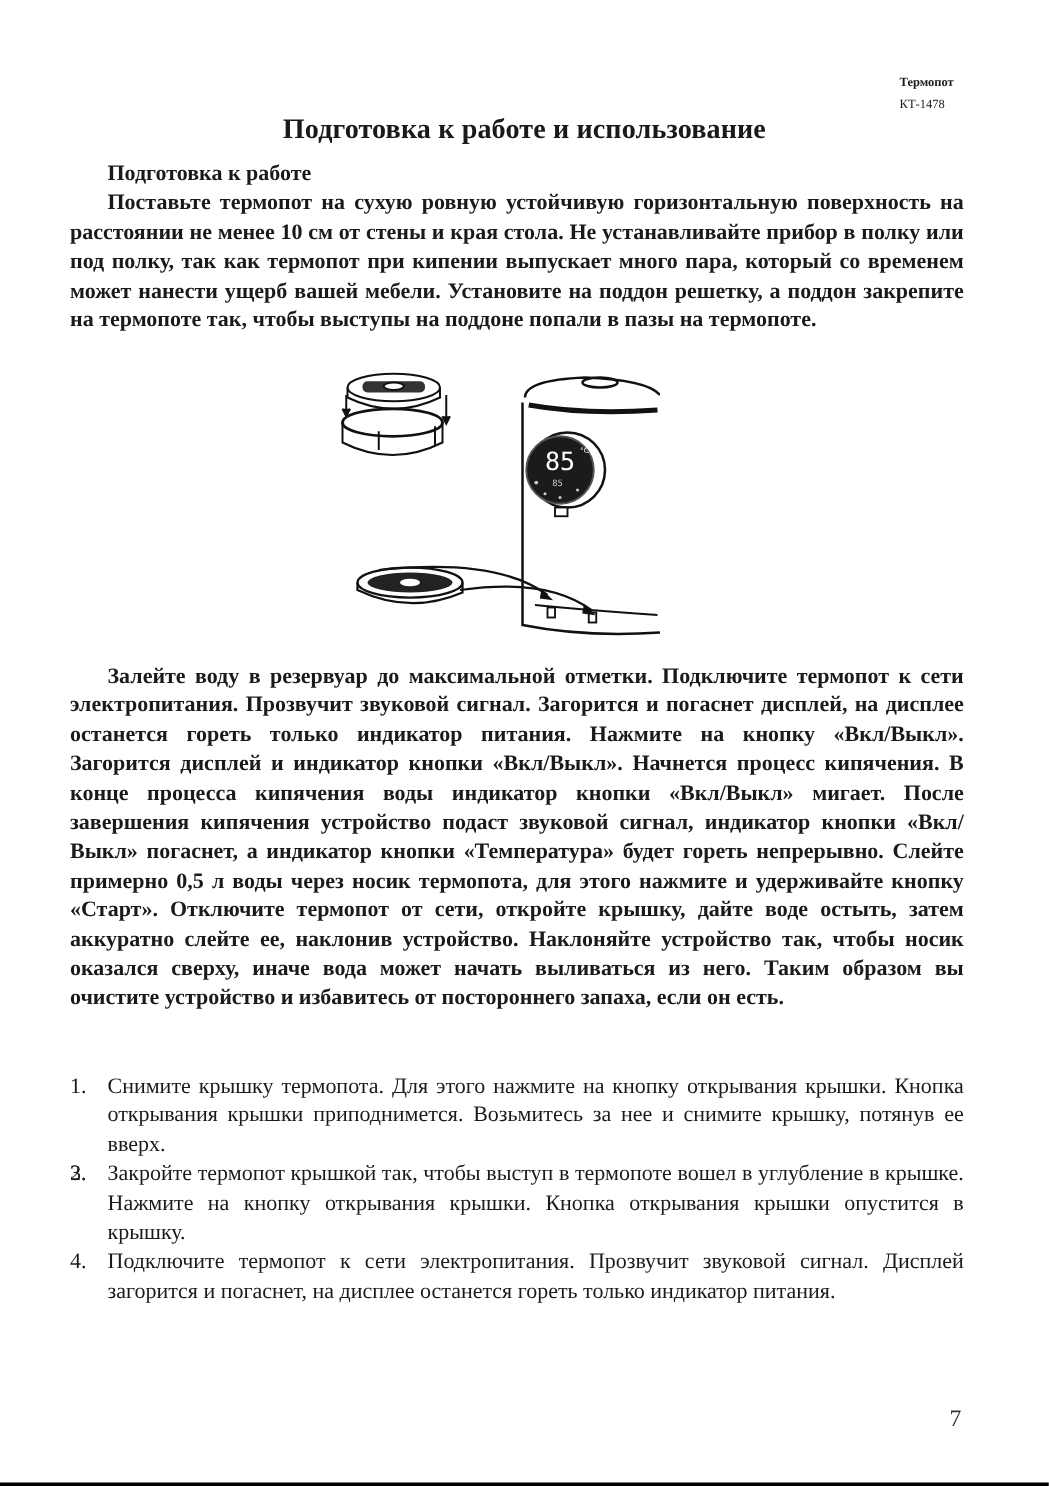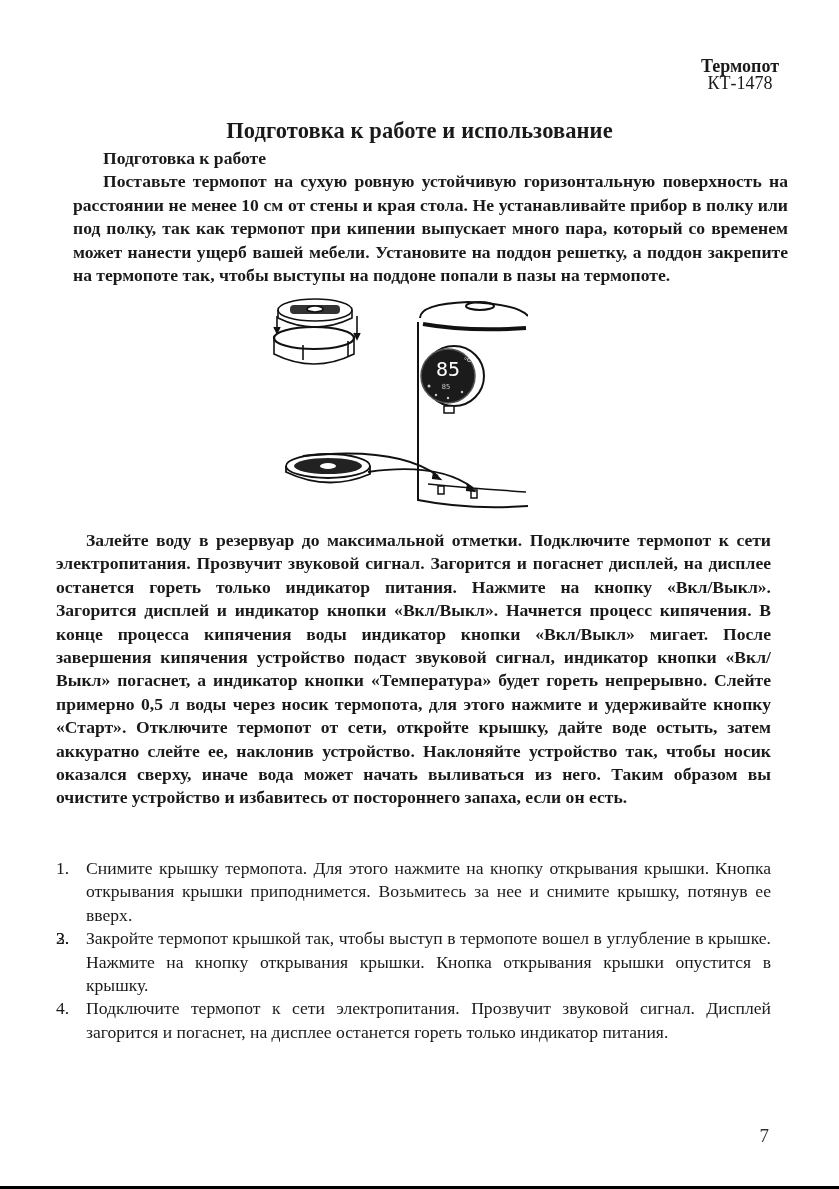--- a/index.html
+++ b/index.html
@@ -1,40 +1,40 @@
 <!DOCTYPE html>
 <html><head>
 <meta charset="utf-8">
 <style>
   html, body { margin: 0; padding: 0; background: #ffffff; }
   body { width: 839px; height: 1189px; position: relative; overflow: hidden; color: #1a1a1a; font-family: "Liberation Serif", "DejaVu Serif", serif; }
-  .header-right { position: absolute; right: 60px; top: 58px; text-align: center; line-height: 17px; font-size: 18px; }
+  .header-right { position: absolute; right: 76px; top: 58px; text-align: left; line-height: 17px; font-size: 10px; }
   .header-right .brand { font-weight: bold; }
-  .page-title { position: absolute; left: 0; right: 0; top: 90px; text-align: center; font-size: 22.5px; font-weight: bold; letter-spacing: 0.1px; margin-top: 28px; }
+  .page-title { position: absolute; left: 0; right: 0; top: 90px; text-align: center; font-size: 22.5px; font-weight: bold; letter-spacing: 0.1px; }
   .textblock { position: absolute; left: 56px; width: 715px; font-size: 17.6px; line-height: 23.4px; text-align: justify; }
   .section-heading { font-weight: bold; padding-left: 30px; }
   .para { text-indent: 30px; margin: 0; font-weight: bold; }
   .list { margin: 0; padding: 0; list-style: none; }
   .list li { position: relative; padding-left: 30px; }
   .list .num { position: absolute; left: 0; top: 0; }
   .illustration { position: absolute; left: 268px; top: 296px; width: 260px; height: 220px; }
   .page-number { position: absolute; right: 70px; top: 1125px; font-size: 19px; color: #333; }
   .bottom-rule { position: absolute; left: 0; right: 0; top: 1186px; height: 3px; background: #000; }
 </style>
 </head>
 <body>
 
 <div class="header-right">
   <div class="brand">Термопот</div>
   <div>КТ-1478</div>
 </div>
 
 <div class="page-title">Подготовка к работе и использование</div>
 
-<div class="textblock" style="top:147px;margin-left:17px;">
+<div class="textblock" style="top:127px;">
   <div class="section-heading">Подготовка к работе</div>
   <p class="para">Поставьте термопот на сухую ровную устойчивую горизонтальную поверхность на расстоянии не менее 10 см от стены и края стола. Не устанавливайте прибор в полку или под полку, так как термопот при кипении выпускает много пара, который со временем может нанести ущерб вашей мебели. Установите на поддон решетку, а поддон закрепите на термопоте так, чтобы выступы на поддоне попали в пазы на термопоте.</p>
 </div>
 
 <svg class="illustration" viewBox="0 0 260 220" xmlns="http://www.w3.org/2000/svg">
 
   <g fill="none" stroke="#111" stroke-width="1.6">
     <ellipse cx="47" cy="14" rx="37" ry="11"></ellipse>
     <path d="M10 14 L10 22 Q47 40 84 22 L84 14"></path>
     <rect x="22" y="9" width="50" height="9" fill="#333" stroke="none" rx="4"></rect>

